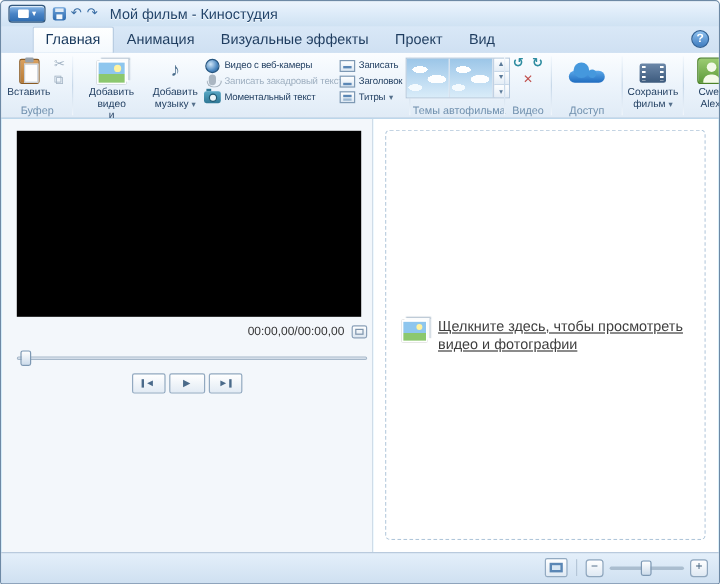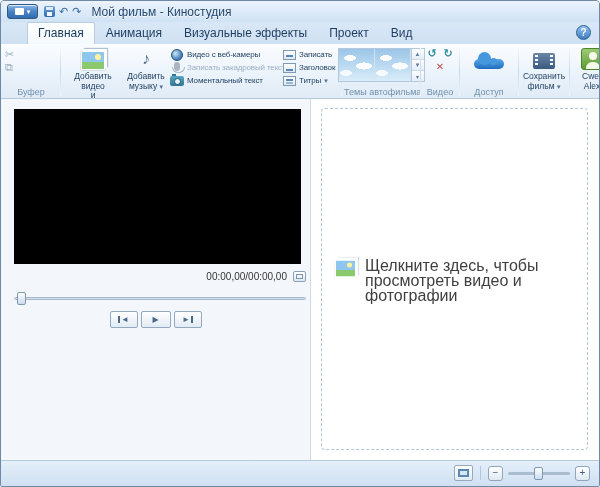--- a/index.html
+++ b/index.html
@@ -154,21 +154,21 @@
   .dropzone{ position:absolute; left:10px; top:9px; right:11px; bottom:10px;
     border:1px dashed #b0c6da; border-radius:4px; }
   .sb-message{ position:absolute; left:24px; top:50%; transform:translateY(-50%);
     display:flex; align-items:flex-start; gap:9px; cursor:pointer; }
   .icon-media{ width:21px; height:18px; flex:none; margin-top:2px; position:relative;
     background:linear-gradient(180deg,#8ec6ee 0 58%,#8cc86e 58% 100%);
     border:1px solid #fff;
     box-shadow:2px -2px 0 rgba(255,255,255,.95), 3px -3px 1px rgba(120,145,170,.55), 0 0 1px rgba(0,0,0,.45); }
   .icon-media::before{ content:""; position:absolute; right:3px; top:2px; width:5px; height:5px;
     border-radius:50%; background:#fff3a0; }
-  .sb-text{ width:212px; font-size:16px; line-height:15px; color:#3f3f3f; }
+  .sb-text{ width:212px; font-size:12px; line-height:15px; color:#3f3f3f;text-decoration:underline; }
 
   
   .bottombar{ height:26px; flex:none; position:relative; border-top:1px solid #b9cadd;
     background:linear-gradient(#e4effa,#cfe0f1); }
   .zoomctl{ position:absolute; right:9px; top:4px; display:flex; align-items:center; gap:5px; }
   .tsize-btn{ width:19px; height:16px; border:1px solid #93aac1; border-radius:2px;
     background:linear-gradient(#fff,#e0eaf4); display:flex; align-items:center; justify-content:center; }
   .tsize-btn .mini{ width:11px; height:8px; background:#5b87b5; position:relative; }
   .tsize-btn .mini::after{ content:""; position:absolute; left:2px; top:2px; width:7px; height:4px; background:#d7e6f3; }
   .zdiv{ width:1px; height:14px; background:#b5c6d8; margin:0 2px; }
@@ -202,20 +202,26 @@
     <div class="tab">Визуальные эффекты</div>
     <div class="tab">Проект</div>
     <div class="tab">Вид</div>
     <div class="help-btn">?</div>
   </div>
 
   <div class="ribbon">
 
     <div class="rgroup" style="width:56px">
       <div class="rcontent">
+        <div class="bigbtn" style="width:40px">
+          <span class="bicon">
+              <span class="icon-paste"></span>
+            </span>
+          <span>Вставить</span>
+        </div>
         <div class="vcol">
           <span class="smallitem">
             <span class="gl gl-cut">✂</span>
           </span>
           <span class="smallitem">
             <span class="gl gl-copy">⧉</span>
           </span>
         </div>
       </div>
       <div class="glabel">Буфер</div>
@@ -335,21 +341,21 @@
               <span class="icon-cloud"></span>
             </span>
         </div>
       </div>
       <div class="glabel">Доступ</div>
     </div>
 
     <div class="gdiv"></div>
 
     <div class="rgroup" style="width:48px">
-      <div class="rcontent" style="justify-content:center">
+      <div class="rcontent" style="justify-content:flex-start">
         <div class="bigbtn">
           <span class="bicon">
               <span class="icon-savemovie"></span>
             </span>
           <span>Сохранить</span>
           <span>
             <span>фильм</span>
             <span class="caret-s">▾</span>
           </span>
         </div>

